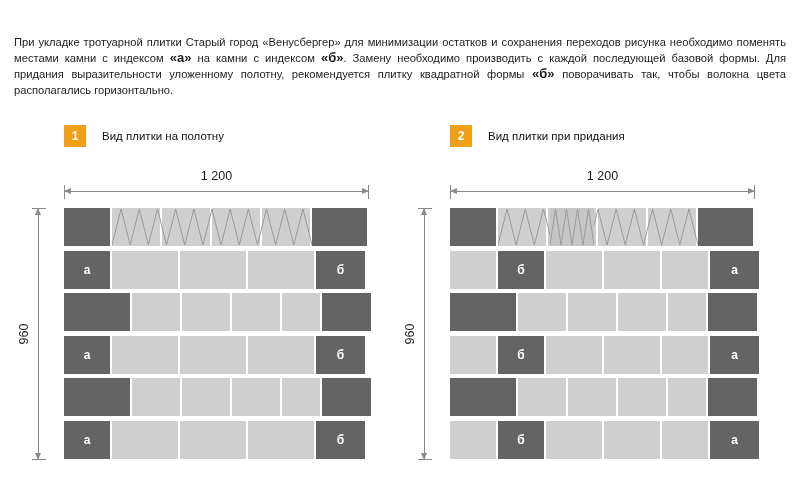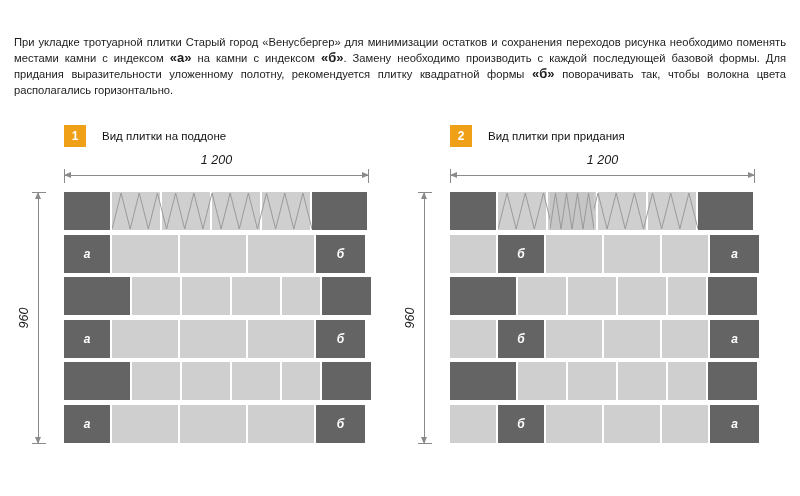--- a/index.html
+++ b/index.html
@@ -61,22 +61,21 @@
     margin-left: 16px;
     font-size: 11.5px;
     color: #111111;
   }
 
   
   .drawing {
     position: relative;
     width: 360px;
     height: 310px;
-    margin-top: 0;
-    font-style: italic;
+    margin-top: 16px;
   }
 
   
   .dim-top {
     position: absolute;
     left: 42px;
     top: 28px;
     width: 305px;
     height: 1px;
     background: #8a8a8a;
@@ -203,21 +202,21 @@
 </head>
 <body>
 
 <div class="intro">
   <span>При укладке тротуарной плитки Старый город «Венусбергер» для минимизации остатков и сохранения переходов рисунка необходимо поменять местами камни с индексом </span><b>«а»</b><span> на камни с индексом </span><b>«б»</b><span>. Замену необходимо производить с каждой последующей базовой формы. Для придания выразительности уложенному полотну, рекомендуется плитку квадратной формы </span><b>«б»</b><span> поворачивать так, чтобы волокна цвета располагались горизонтально.</span>
 </div>
 
 <div class="panel panel-left">
   <div class="panel-head">
     <div class="badge">1</div>
-    <div class="panel-title">Вид плитки на поддоне</div>
+    <div class="panel-title">Вид плитки на полотну</div>
   </div>
 
   <div class="drawing">
     <div class="dim-top-label">1 200</div>
     <div class="dim-top"></div>
     <div class="dim-top-tick-l"></div>
     <div class="dim-top-tick-r"></div>
 
     <div class="dim-left"></div>
     <div class="dim-left-tick-t"></div>

